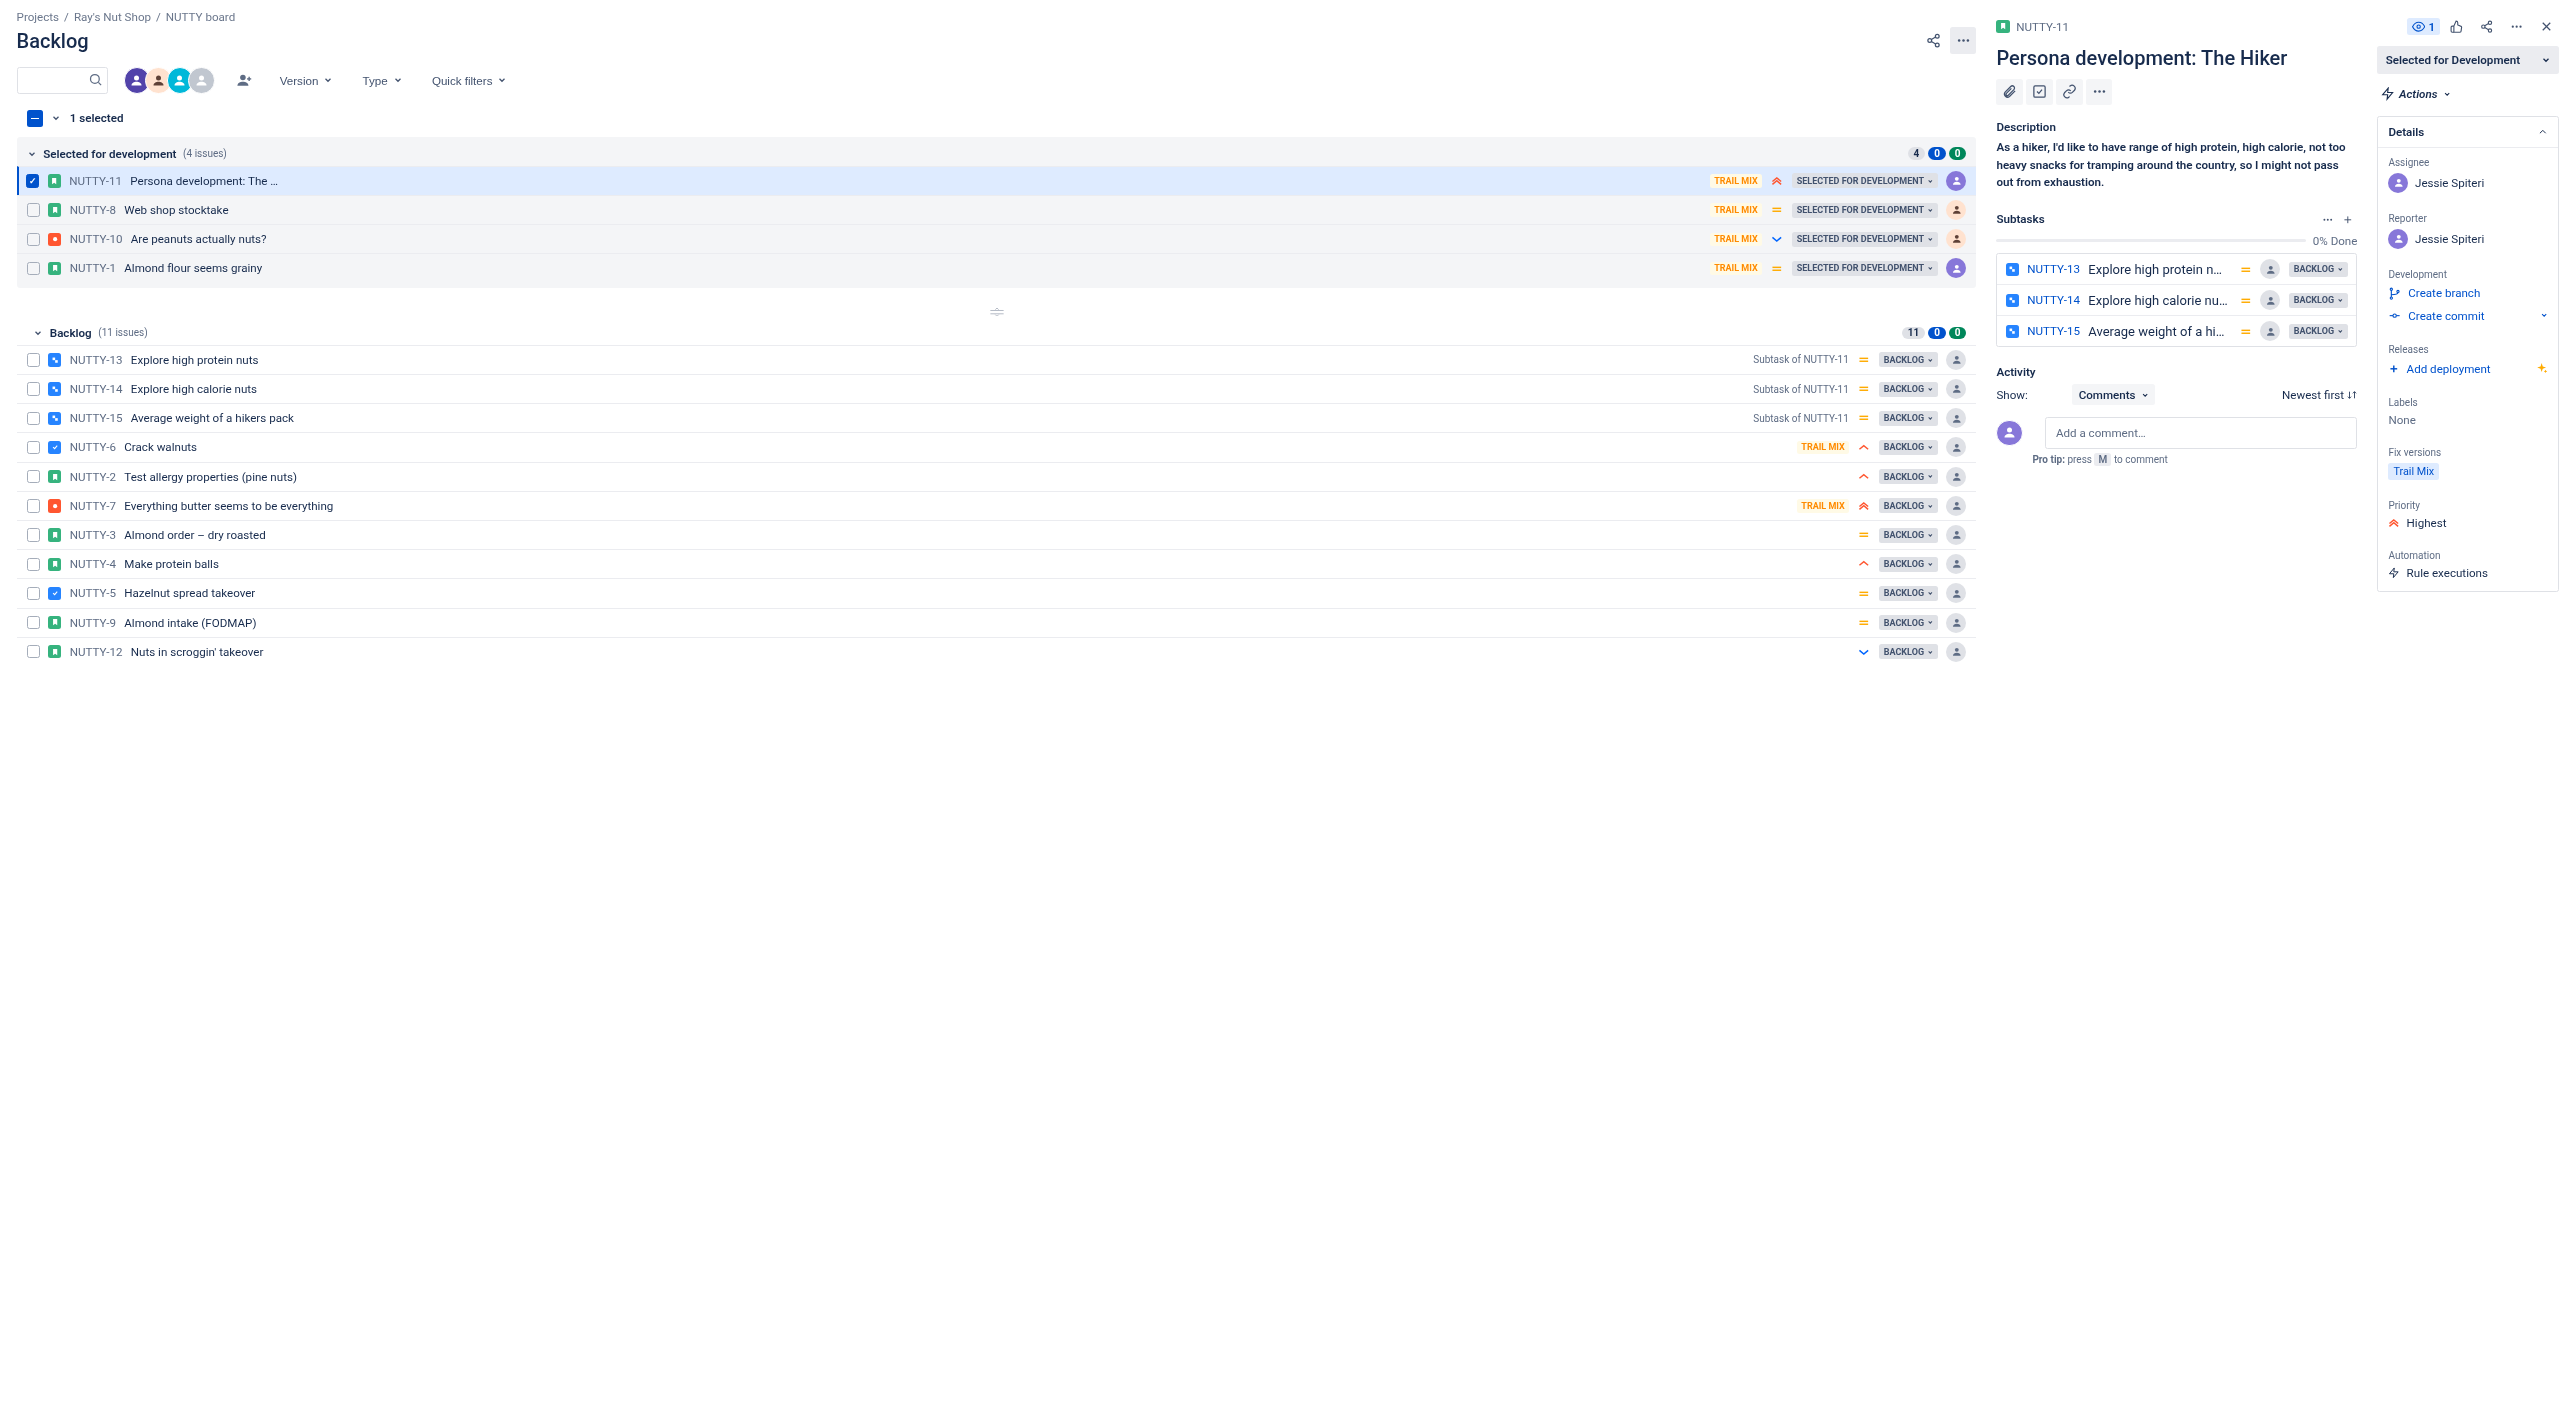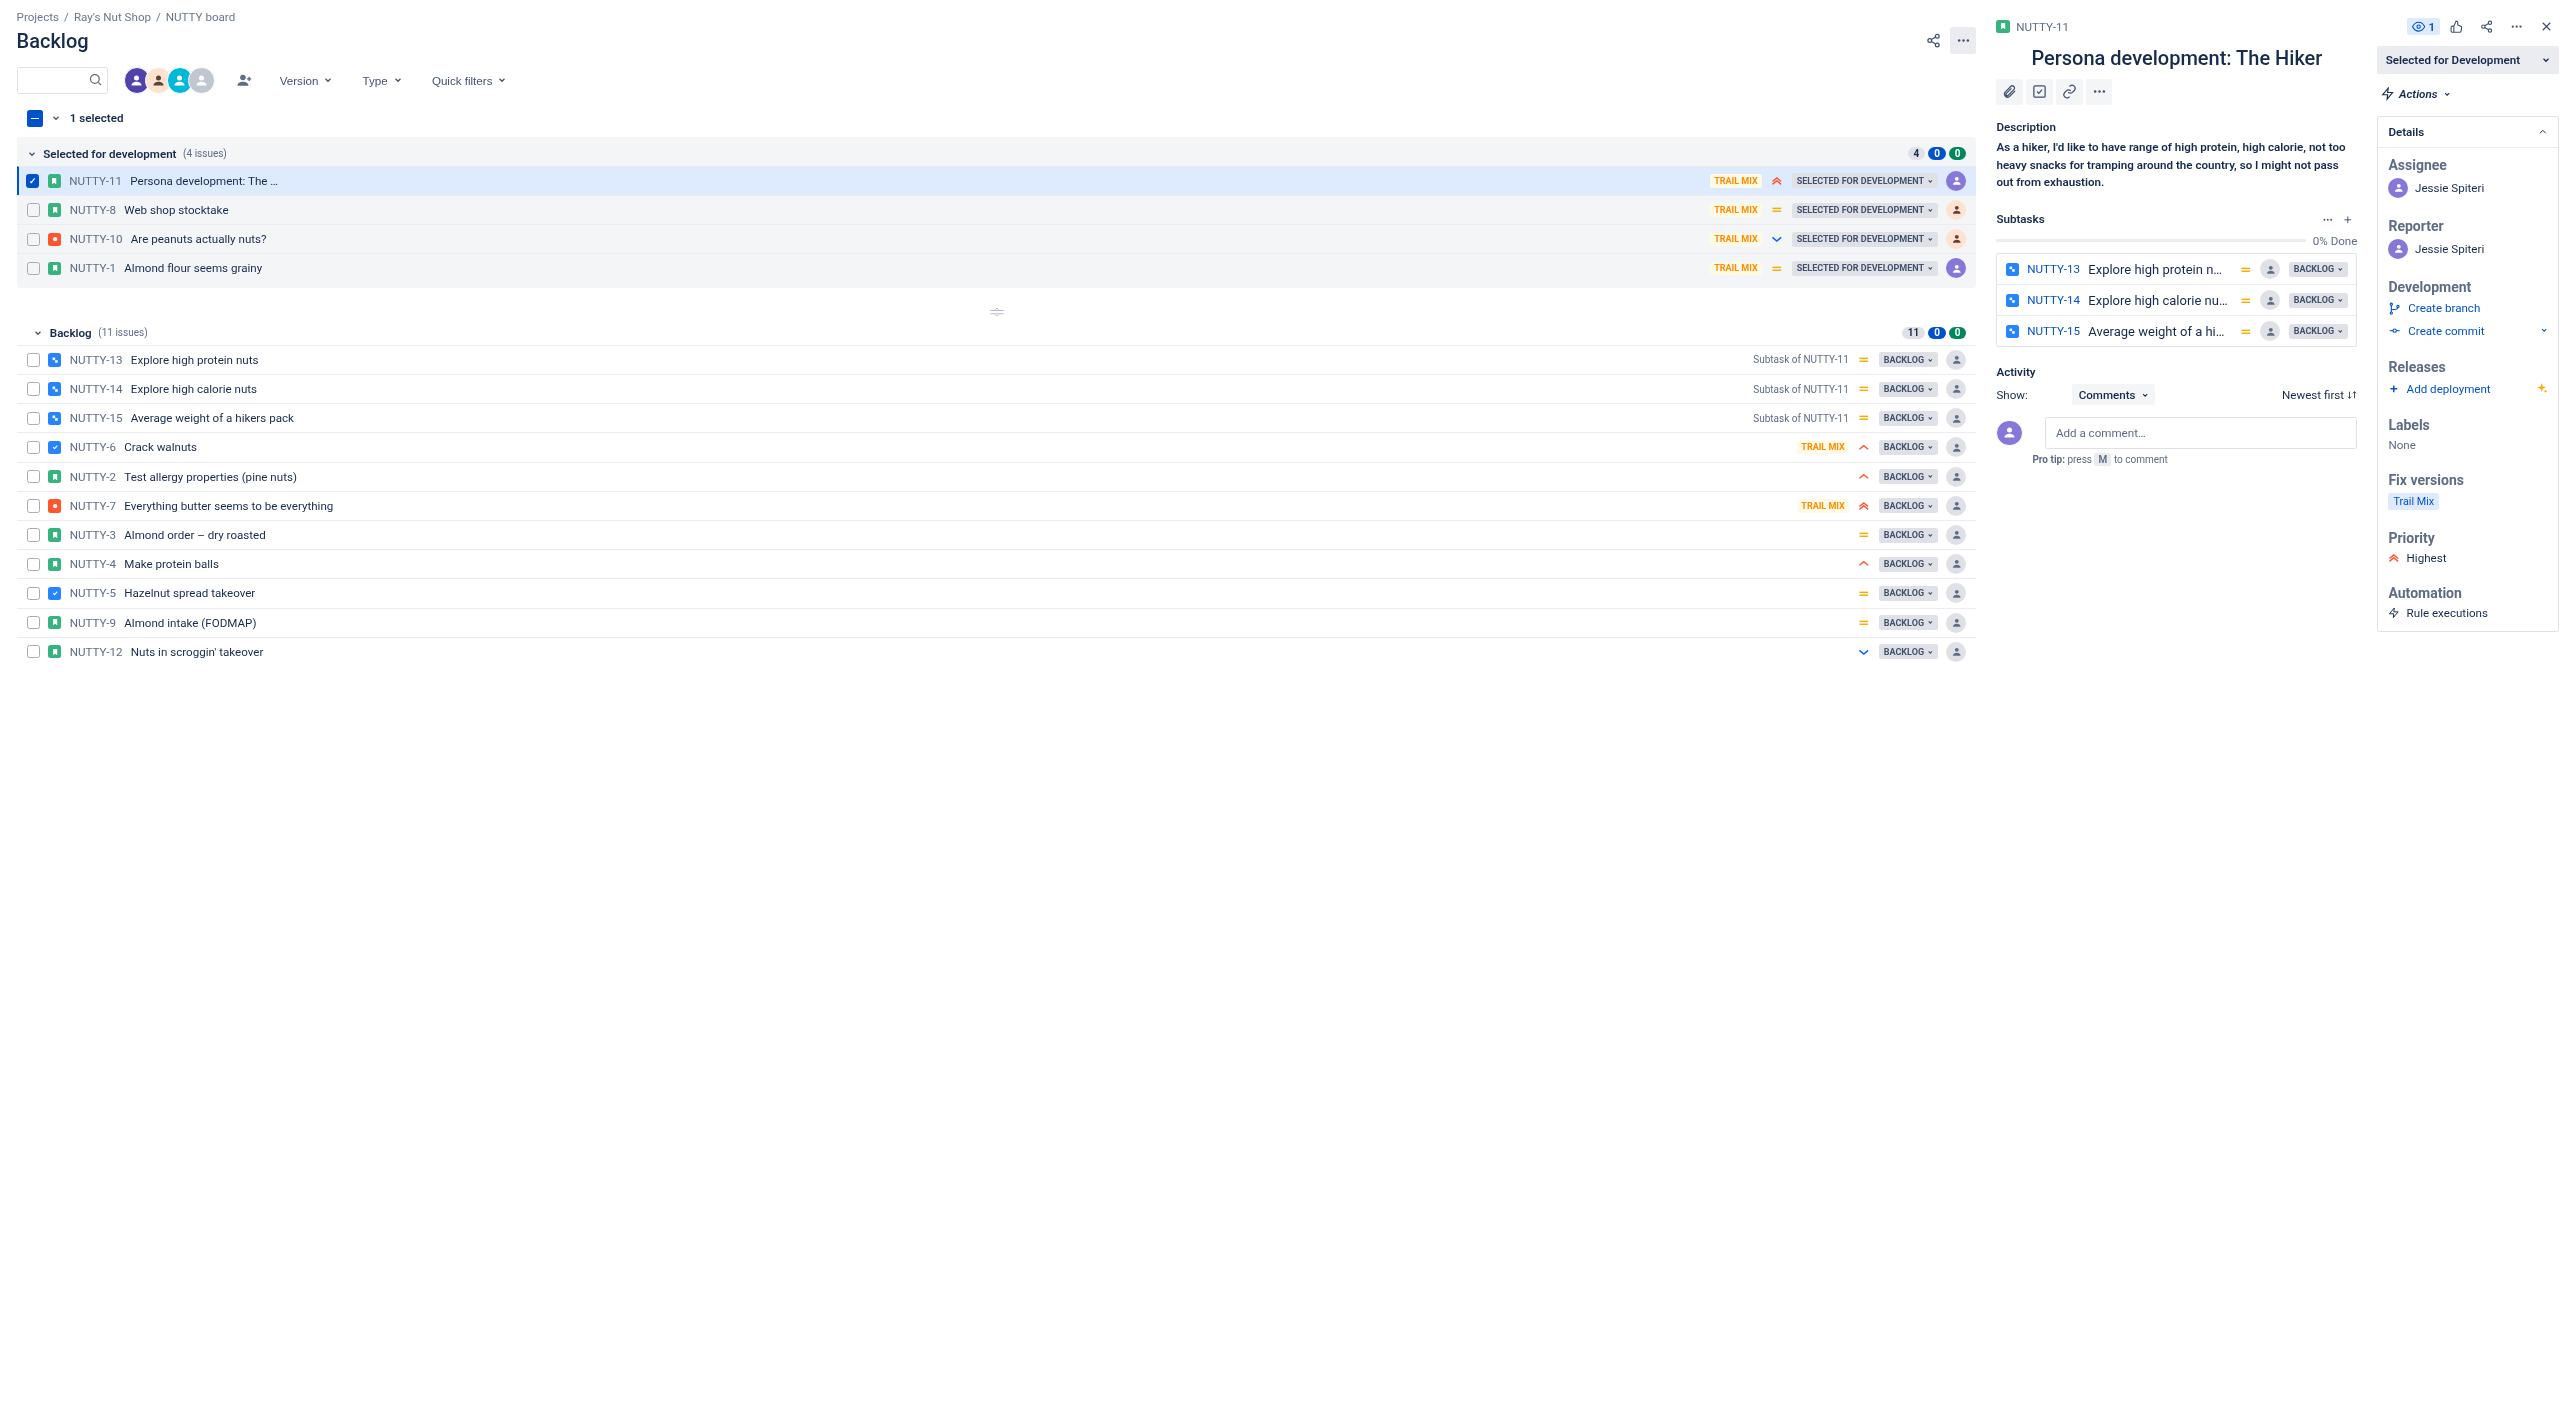--- a/index.html
+++ b/index.html
@@ -70,21 +70,21 @@
 
 
 .detail-header { display: flex; align-items: center; gap: 6.6px; margin-bottom: 6.6px; }
 .detail-key { color: #5E6C84; font-size: 11.6px; }
 .detail-hdr-actions { margin-left: auto; display: flex; align-items: center; gap: 3.3px; }
 .watch-chip { display: flex; align-items: center; gap: 3.3px; background: #DEEBFF; color: #0052CC; padding: 1.7px 5px; border-radius: 2.5px; font-weight: 600; font-size: 11.6px; }
 .detail-main { display: flex; gap: 20px; }
 .detail-left { flex: 1; min-width: 0; }
 .detail-right { width: 182px; flex-shrink: 0; }
 
-.detail-title { font-size: 20px; font-weight: 500; margin-bottom: 8.3px; text-align: center; }
+.detail-title { font-size: 20px; font-weight: 500; margin-bottom: 8.3px; }
 .action-icons-row { display: flex; gap: 3.3px; margin-bottom: 15px; }
 .action-sq { width: 26.5px; height: 26.5px; border: none; background: #F4F5F7; border-radius: 2.5px; cursor: pointer; display: flex; align-items: center; justify-content: center; color: #42526E; }
 
 .field-label { font-weight: 600; font-size: 11.6px; margin-bottom: 5px; }
 .desc-text { font-size: 11.6px; line-height: 1.5; margin-bottom: 18px; }
 
 .subtask-hdr { display: flex; align-items: center; margin-bottom: 5px; }
 .subtask-hdr .spacer { flex: 1; }
 .done-pct { color: #5E6C84; font-size: 11.6px; }
 .progress-bar { height: 3.3px; background: #EBECF0; border-radius: 1.7px; margin-bottom: 1.7px; }
@@ -102,21 +102,21 @@
 .comment-input { flex: 1; border: 0.8px solid #DFE1E6; border-radius: 2.5px; padding: 8.3px 10px; font-size: 11.6px; color: #5E6C84; cursor: text; }
 .pro-tip { margin-top: 5px; font-size: 10px; color: #5E6C84; padding-left: 36px; }
 .pro-tip .kbd { background: #EBECF0; border-radius: 2.5px; padding: 0.8px 4.1px; font-weight: 600; }
 
 .status-select-big { background: #EBECF0; border-radius: 2.5px; padding: 6.6px 8.3px; font-weight: 600; font-size: 11.6px; display: flex; align-items: center; gap: 5px; cursor: pointer; margin-bottom: 8.3px; }
 .actions-btn { display: flex; align-items: center; gap: 5px; font-weight: 600; font-size: 11.6px; cursor: pointer; padding: 5px 3.3px; margin-bottom: 10px; font-style: italic; }
 
 .details-panel { border: 0.8px solid #DFE1E6; border-radius: 2.5px; }
 .details-panel-hdr { display: flex; align-items: center; justify-content: space-between; padding: 8.3px 10px; font-weight: 600; font-size: 11.6px; border-bottom: 0.8px solid #EBECF0; cursor: pointer; }
 .detail-field { padding: 8.3px 10px 11.6px 10px; }
-.detail-field-label { font-size: 14px; font-weight: 700; color: #5E6C84; margin-bottom: 5px; }
+.detail-field-label { font-size: 10px; font-weight: 400; color: #5E6C84; margin-bottom: 5px; }
 .detail-field-value { display: flex; align-items: center; gap: 6.6px; font-size: 11.6px; }
 .link-action { color: #0052CC; display: flex; align-items: center; gap: 6.6px; font-size: 11.6px; cursor: pointer; padding: 1.7px 0;}
 .version-lozenge { background: #DEEBFF; color: #0052CC; padding: 1.7px 5px; border-radius: 2.5px; font-size: 10.8px; display: inline-block; }
 .ai-spark { margin-left: auto; }
 
 svg { display: block; }
 </style>
 </head>
 <body>
 

